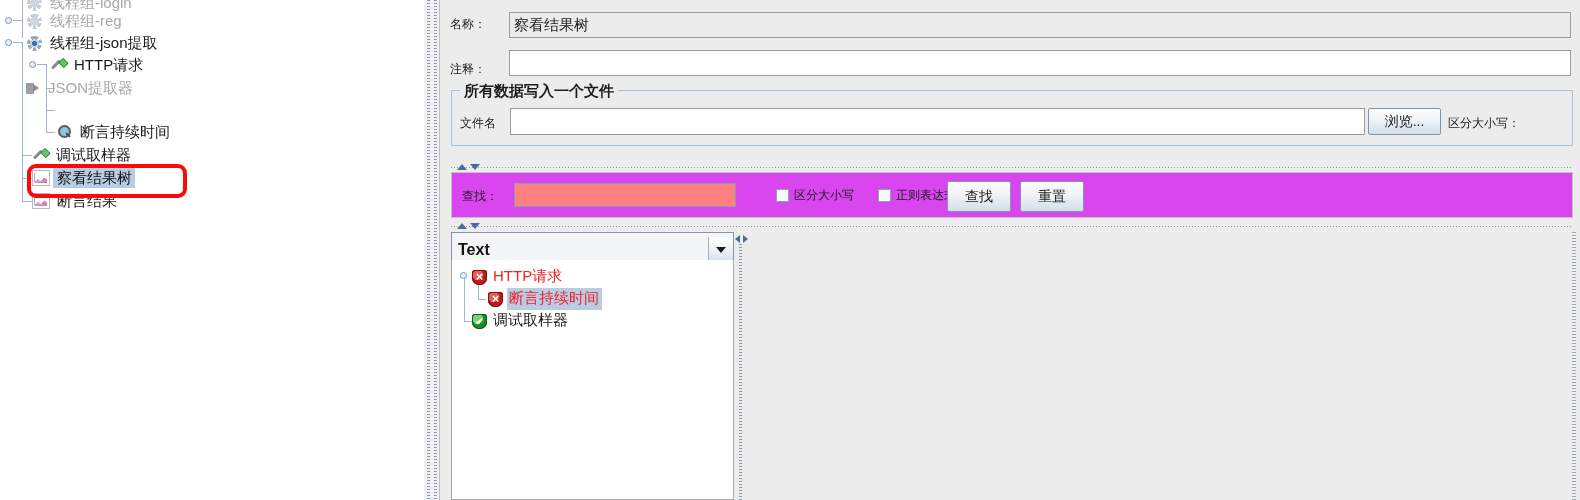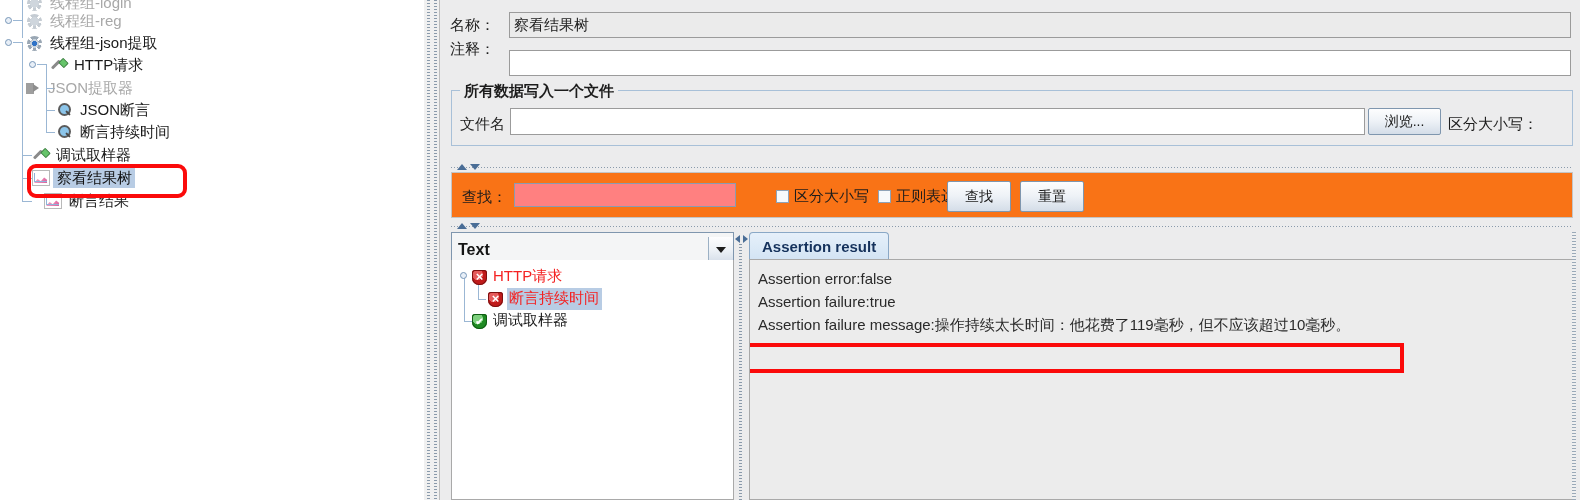--- a/index.html
+++ b/index.html
@@ -108,32 +108,32 @@
   .dotpair {
     position:absolute; top:0; bottom:0; width:3px;
     background-image: repeating-linear-gradient(to bottom,#8a9aab 0 1px, transparent 1px 3px);
   }
 
   
   #right-panel {
     position:absolute; left:439px; top:0; width:1141px; height:500px;
     background:#ececed; border-left:1px solid #bdbdbd;
   }
-  .lbl { font-size:15px; color:#1c1c1c; white-space:nowrap; }
+  .lbl { font-size:12px; color:#1c1c1c; white-space:nowrap; }
 
   .txtfield {
     background:#ffffff; border:1px solid #9b9b9b;
     box-sizing:border-box; font-size:15px; color:#222;
     padding:2px 4px; line-height:20px; white-space:nowrap; overflow:hidden;
   }
   .txtfield.grayed { background:#ebebeb; }
 
   #row-name { position:absolute; left:10px; top:16px; }
   #field-name { position:absolute; left:69px; top:12px; width:1062px; height:26px; }
-  #row-comment { position:absolute; left:10px; top:40px; }
+  #row-comment { position:absolute; left:10px; top:61px; }
   #field-comment { position:absolute; left:69px; top:50px; width:1062px; height:26px; }
 
   
   #group-file {
     position:absolute; left:11px; top:90px; width:1122px; height:56px;
     border:1px solid #a8c0d8; box-sizing:border-box;
   }
   #group-file-title {
     position:absolute; left:20px; top:82px; background:#ececed;
     padding:0 4px; font-size:15px; color:#1c1c1c; font-weight:bold;
@@ -164,21 +164,21 @@
     position:absolute; top:1px; width:0; height:0; cursor:pointer;
   }
   .collapse-up { border-left:5px solid transparent; border-right:5px solid transparent;
                  border-bottom:6px solid #4a6d96; }
   .collapse-down{ border-left:5px solid transparent; border-right:5px solid transparent;
                  border-top:6px solid #4a6d96; }
 
   
   #search-area {
     position:absolute; left:11px; top:172px; width:1122px; height:46px;
-    background:#f97316; border:1px solid #c4c4c4; box-sizing:border-box;
+    background:#d946ef; border:1px solid #c4c4c4; box-sizing:border-box;
   }
   #lbl-find { position:absolute; left:10px; top:15px; }
   #input-find {
     position:absolute; left:62px; top:10px; width:222px; height:24px;
     background:#ff8080; border:1px solid #8b9bb0; box-sizing:border-box;
   }
   .cbx-wrap { position:absolute; top:14px; display:flex; align-items:center; cursor:pointer;margin-left:32px; }
   .cbx {
     width:13px; height:13px; background:#f7f9fb; border:1px solid #8fa3b8;
     box-sizing:border-box; margin-right:5px; flex:none;
@@ -334,41 +334,37 @@
     <div class="tree-row" style="top:54px; padding-left:50px;">
       <span class="tree-icon ic-pipette"></span>
       <span class="tree-label">HTTP请求</span>
     </div>
 
     <div class="tree-row" style="top:77px; padding-left:24px;">
       <span class="tree-icon ic-arrow"></span>
       <span class="tree-label muted">JSON提取器</span>
     </div>
 
-    <div class="tree-row" style="top:99px; padding-left:56px;">
-      <span class="tree-icon ic-magnifier"></span>
-      <span class="tree-label">JSON断言</span>
-    </div>
 
     <div class="tree-row" style="top:121px; padding-left:56px;">
       <span class="tree-icon ic-magnifier"></span>
       <span class="tree-label">断言持续时间</span>
     </div>
 
     <div class="tree-row" style="top:144px; padding-left:32px;">
       <span class="tree-icon ic-pipette"></span>
       <span class="tree-label">调试取样器</span>
     </div>
 
     <div class="tree-row" style="top:167px; padding-left:32px;">
       <span class="tree-icon ic-chart"></span>
       <span class="tree-label selected">察看结果树</span>
     </div>
 
-    <div class="tree-row" style="top:190px; padding-left:44px;">
+    <div class="tree-row" style="top:190px; padding-left:32px;">
       <span class="tree-icon ic-chart"></span>
       <span class="tree-label">断言结果</span>
     </div>
 
     <div id="red-box-tree"></div>
   </div>
 
   <div id="main-splitter">
     <div class="dotpair" style="left:3px;"></div>
     <div class="dotpair" style="left:10px;"></div>
@@ -452,29 +448,17 @@
           </div>
         </div>
       </div>
 
       <div id="inner-splitter">
         <div class="dotpair" style="left:5px; top:12px;"></div>
         <div class="mini-left"></div>
         <div class="mini-right"></div>
       </div>
 
-      <div id="right-result">
-        <div id="tab-strip">
-          <div id="tab-filler"></div>
-          <div id="tab-assertion">Assertion result</div>
-        </div>
-        <div id="assert-body">
-          <div class="assert-line" style="top:10px;">Assertion error:false</div>
-          <div class="assert-line" style="top:33px;">Assertion failure:true</div>
-          <div class="assert-line" style="top:56px;">Assertion failure message:操作持续太长时间：他花费了119毫秒，但不应该超过10毫秒。</div>
-          <div id="red-box-assert"></div>
-        </div>
-      </div>
     </div>
 
     <div class="edge-strip" style="left:1132px; top:232px; height:268px;"></div>
   </div>
 </div>
 
 </body></html>

